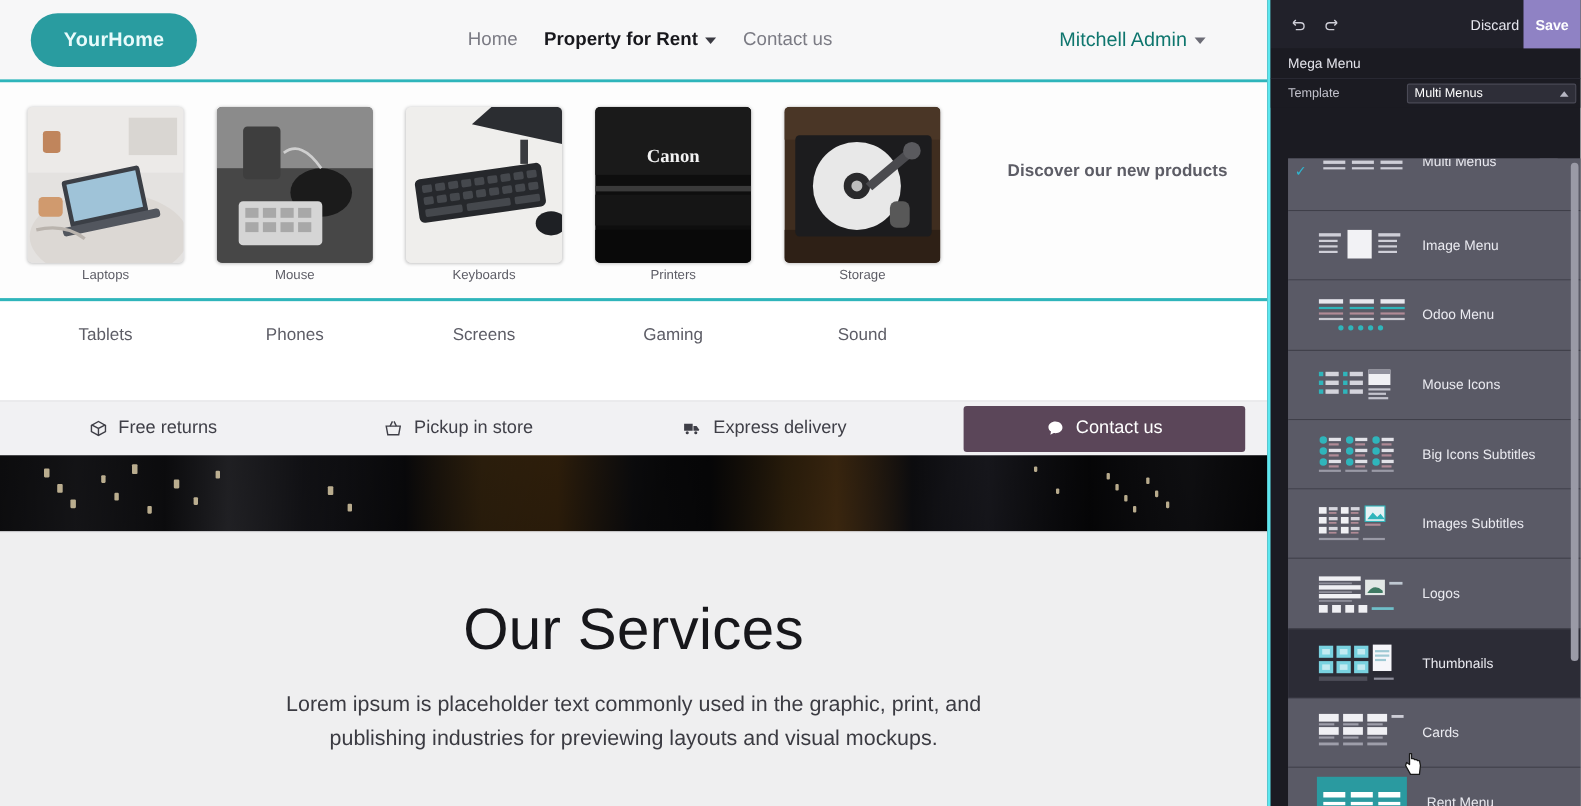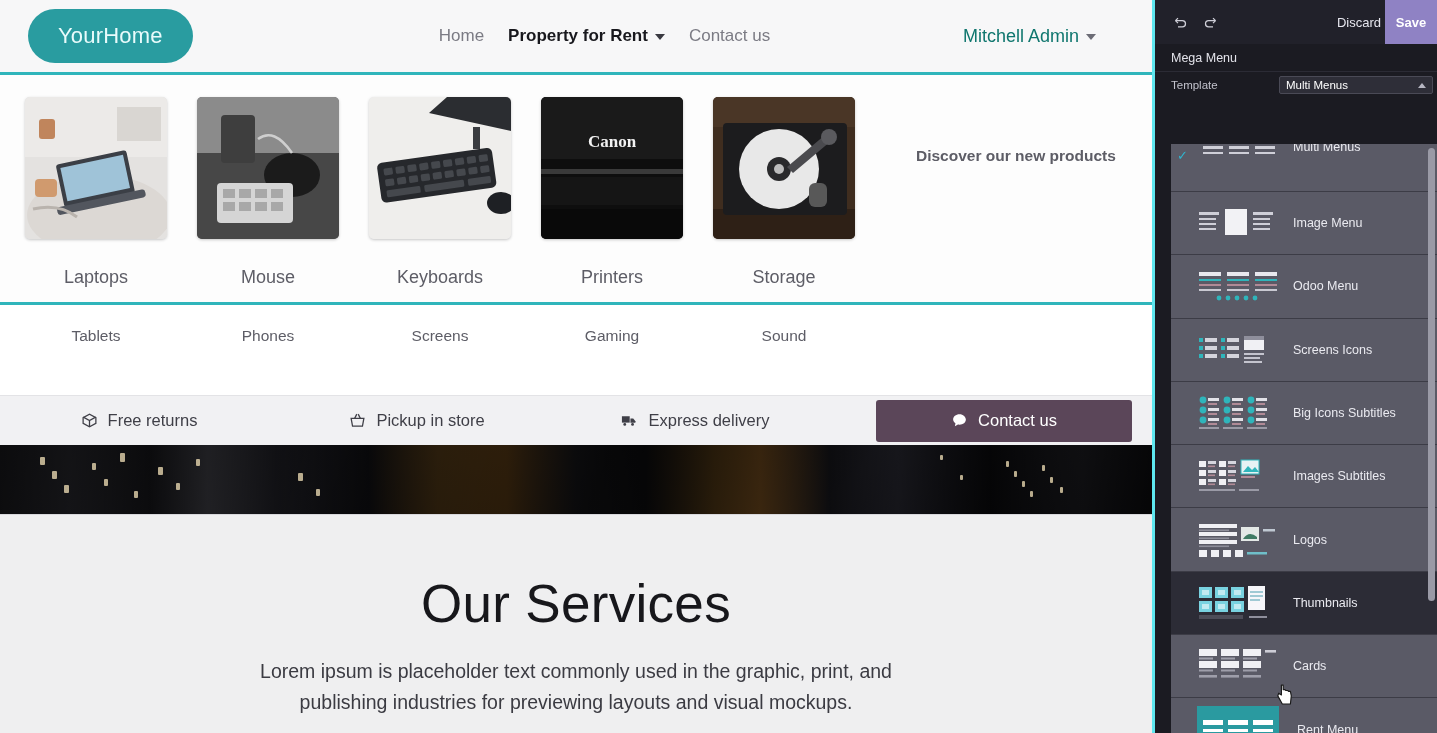--- a/index.html
+++ b/index.html
@@ -24,22 +24,22 @@
     position: relative;
     height: 72px;
     background: #f7f7f8;
     display: flex;
     align-items: center;
     padding: 0 0 0 28px;
   }
   .brand {
     background: #299ca0;
     color: #e8fbfb;
-    font-weight: normal;
-    font-size: 22px;
+    font-weight: bold;
+    font-size: 18px;
     border-radius: 28px;
     padding: 14px 30px;
     letter-spacing: .2px;
     white-space: nowrap;
   }
   .nav-links {
     display: flex;
     align-items: center;
     gap: 24px;
     margin-left: 246px;
@@ -91,22 +91,22 @@
   .cat-thumb {
     width: 142px; height: 142px;
     margin: 0 auto;
     border-radius: 5px;
     background: #e9e9ec;
     box-shadow: 0 1px 3px rgba(0,0,0,.22);
     overflow: hidden;
     position: relative;
   }
   .cat-label {
-    margin-top: 28px;
-    font-size: 18px;
+    margin-top: 4px;
+    font-size: 12px;
     color: #5d5d66;
   }
   .discover {
     margin-left: 46px;
     margin-top: 50px;
     font-size: 15.5px;
     color: #5d5d66;
     font-weight: bold;
     white-space: nowrap;
   }
@@ -732,21 +732,21 @@
             </g>
             <rect x="47" y="6" width="20" height="14" fill="#f0f0f4"></rect>
             <rect x="47" y="6" width="20" height="4" fill="#8f8f9c"></rect>
             <g fill="#c4c4ce">
               <rect x="47" y="23" width="20" height="2"></rect>
                 <rect x="47" y="27" width="16" height="2"></rect>
                 <rect x="47" y="31" width="18" height="2"></rect>
             </g>
           </svg>
         </div>
-        <div class="dd-label">Screens Icons</div>
+        <div class="dd-label">Mouse Icons</div>
       </div>
 
       <div class="dd-item">
         <div class="dd-thumb">
           <svg width="86" height="40" viewBox="0 0 86 40">
             <g fill="#2fb5bb">
               <circle cx="6" cy="7" r="3.4"></circle>
                 <circle cx="30" cy="7" r="3.4"></circle>
                 <circle cx="54" cy="7" r="3.4"></circle>
               <circle cx="6" cy="17" r="3.4"></circle>

